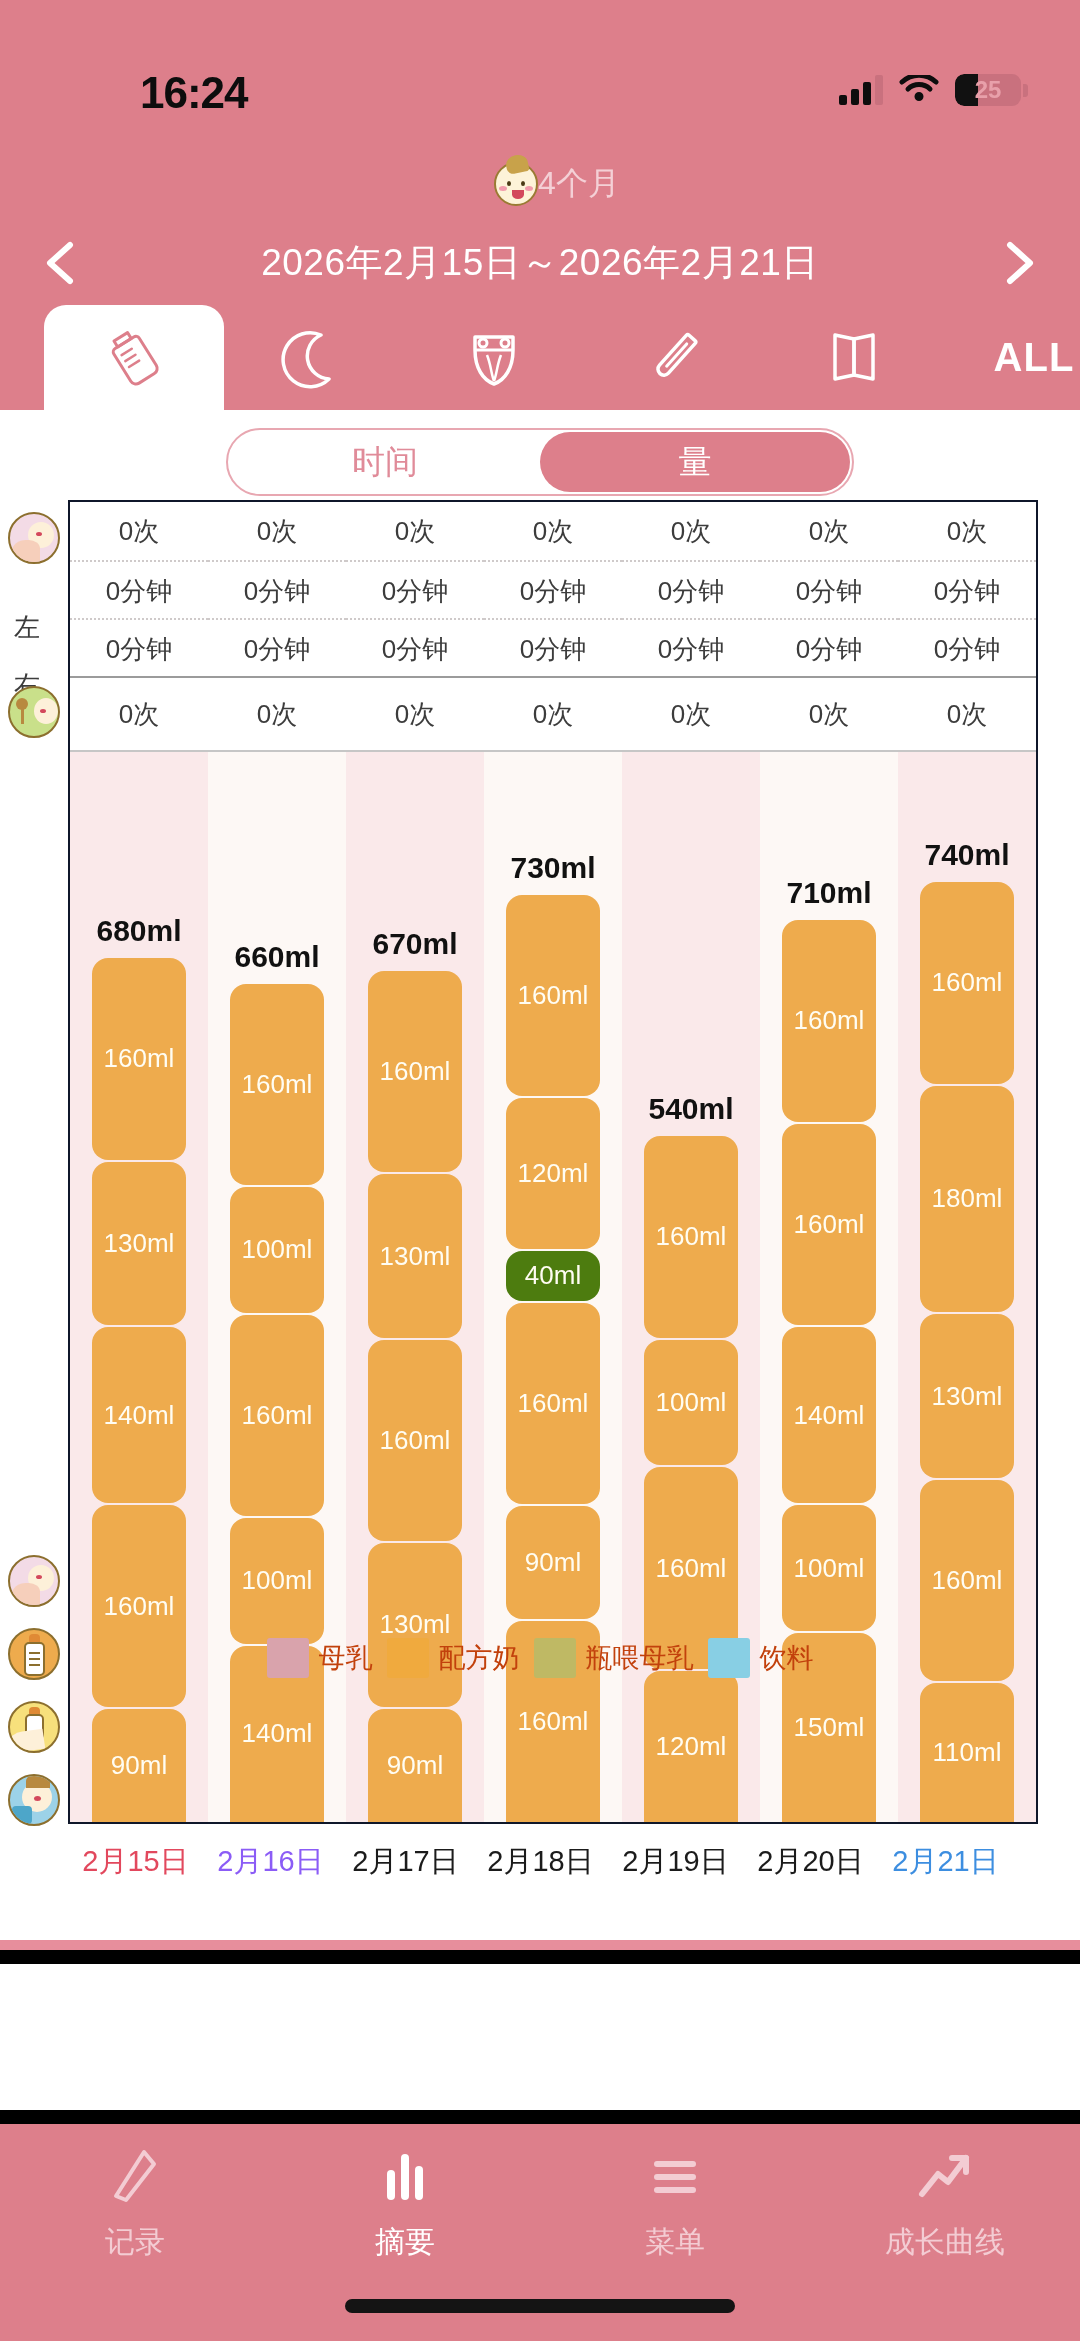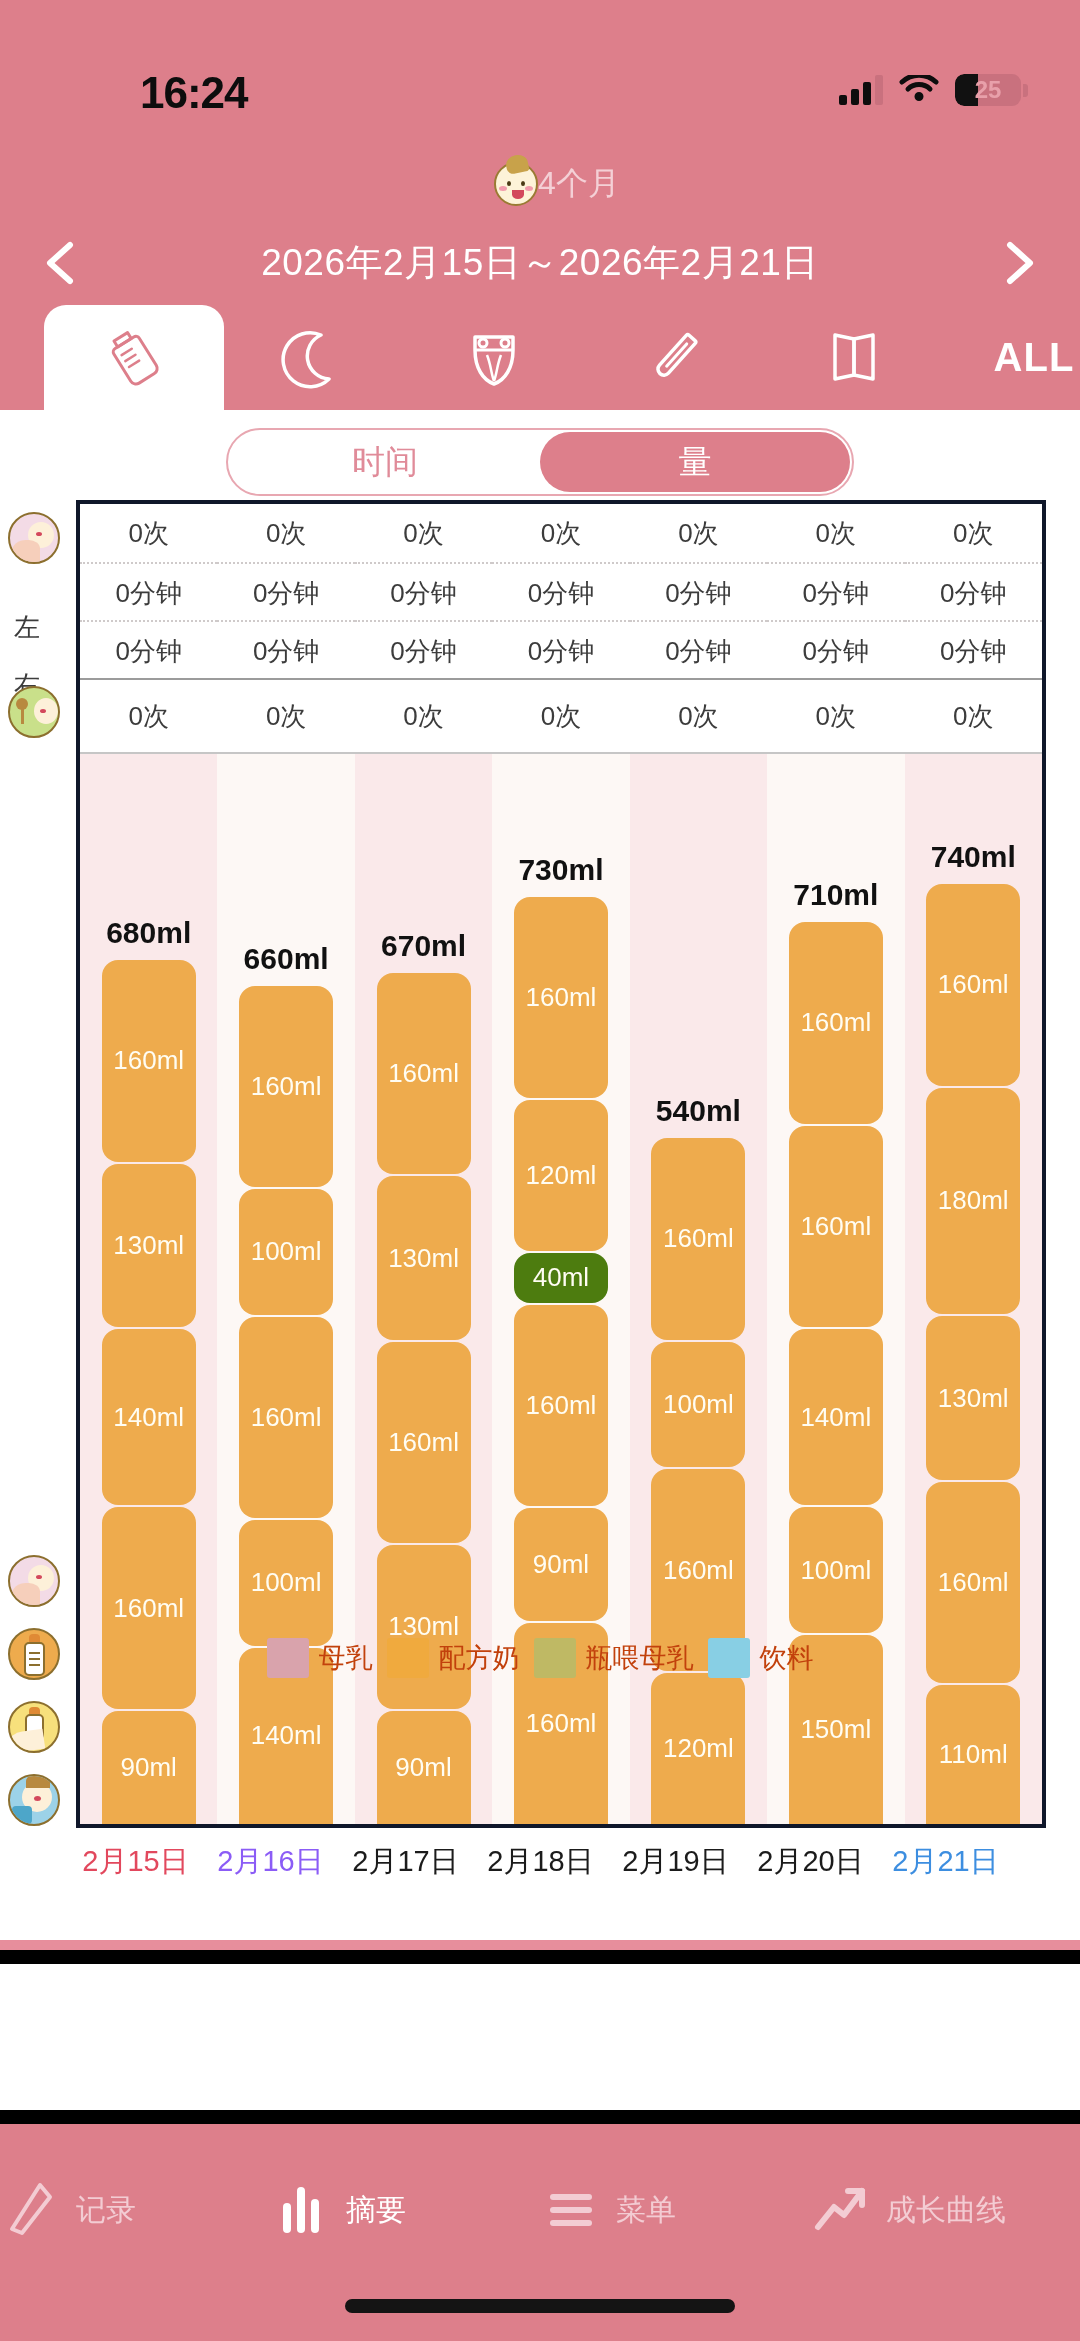--- a/index.html
+++ b/index.html
@@ -123,23 +123,22 @@
   .seg div {
     flex: 1; display: flex; align-items: center; justify-content: center;
     font-size: 33px; border-radius: 32px;
   }
   .seg .off { color: #e08b99; }
   .seg .on { background: #dd7f8b; color: #fff; }
 
   
   .chart-area {
     position: absolute; top: 500px; left: 68px; width: 970px;
-    border: 4px solid #0f172a;
+    border: 2px solid #0f172a;
     background: #fff;
-    margin-left: 8px;
   }
 
   .tbl { display: flex; border-bottom: 2px solid #9b9b9b; }
   .tbl .cell {
     flex: 1; text-align: center; font-size: 26px; color: #3c3c3c;
   }
   .tbl .cell > div { height: 58px; line-height: 58px; }
   .tbl .cell > div.dashed-top { border-top: 2px dotted #cfcaca; }
 
   .tbl2 { display: flex; border-bottom: 2px solid #c6c6c6; }
@@ -228,21 +227,21 @@
     background: #000;
   }
 
   
   .botnav {
     position: absolute; top: 2124px; left: 0; width: 1080px; height: 217px;
     background: #dd7f8b;
   }
   .botnav .items { display: flex; height: 150px; padding-top: 22px; }
   .botnav .item {
-    flex: 1; display: flex; flex-direction: row;
+    flex: 1; display: flex; flex-direction: column;
     align-items: center; gap: 14px;
   }
   .botnav .item svg { display: block; }
   .botnav .lbl { font-size: 30px; color: #f3ccd3; }
   .botnav .item.active .lbl { color: #fff; }
   .home-ind {
     position: absolute; bottom: 28px; left: 50%; transform: translateX(-50%);
     width: 390px; height: 14px; background: #141414; border-radius: 7px;
   }
 </style>

